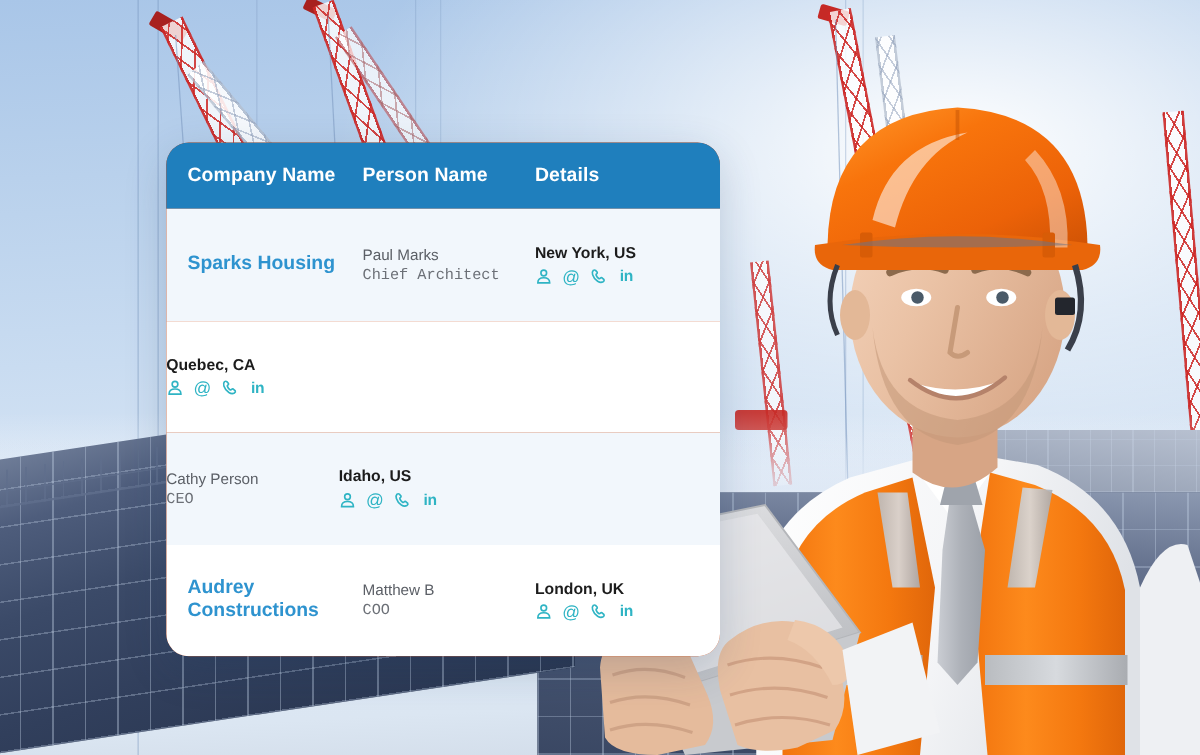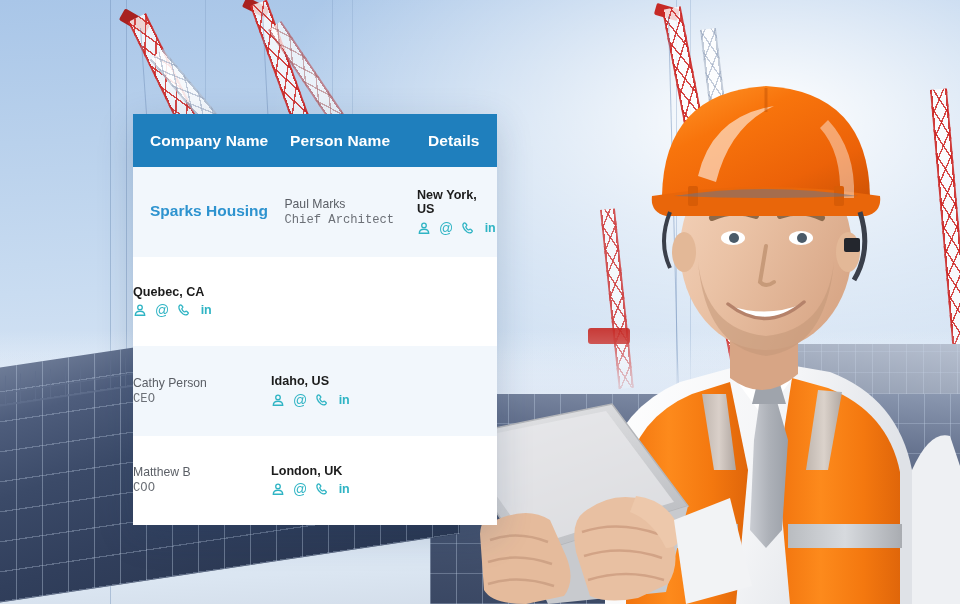--- a/index.html
+++ b/index.html
@@ -159,23 +159,23 @@
     top: 0;
     width: 530px;
     height: 604px;
   }
 
   
   #card {
     position: absolute;
     left: 133px;
     top: 114px;
-    width: 364px;
+    width: 443px;
     height: 411px;
-    border-radius: 0;
+    border-radius: 18px;
     overflow: hidden;
     box-shadow: 0 10px 34px rgba(30,60,100,0.20);
     background: #c2410c;
   }
 
   .thead {
     height: 53px;
     background: #1f7fbd;
     display: flex;
     align-items: center;
@@ -503,20 +503,21 @@
           <svg width="14" height="14" viewBox="0 0 16 16" fill="none" stroke="currentColor" stroke-width="1.5" stroke-linecap="round">
             <path d="M3 2.6 Q1.6 4 2.4 6.6 Q3.6 10.4 7 12.6 Q9.8 14.3 12 13 Q13.4 12.1 12.8 11.1 L11 9.4 Q10.2 8.9 9.4 9.8 Q8.8 10.5 8 10 Q6.3 8.9 5.6 7 Q5.3 6.2 6.1 5.7 Q7 5.1 6.6 4.3 L5.1 2.6 Q4.2 1.9 3 2.6 Z"></path>
           </svg>
         </span>
         <span class="ic ic-in">in</span>
       </span>
     </div>
   </div>
 
   <div class="trow plain">
+    <div class="c-company">Audrey Constructions</div>
     <div class="c-person">
       <div>Matthew B</div>
       <div class="role">COO</div>
     </div>
     <div class="c-details">
       <span class="loc">London, UK</span>
       <span class="icons">
         <span class="ic">
           <svg width="14" height="14" viewBox="0 0 16 16" fill="none" stroke="currentColor" stroke-width="1.5">
             <circle cx="8" cy="5" r="2.6"></circle>

